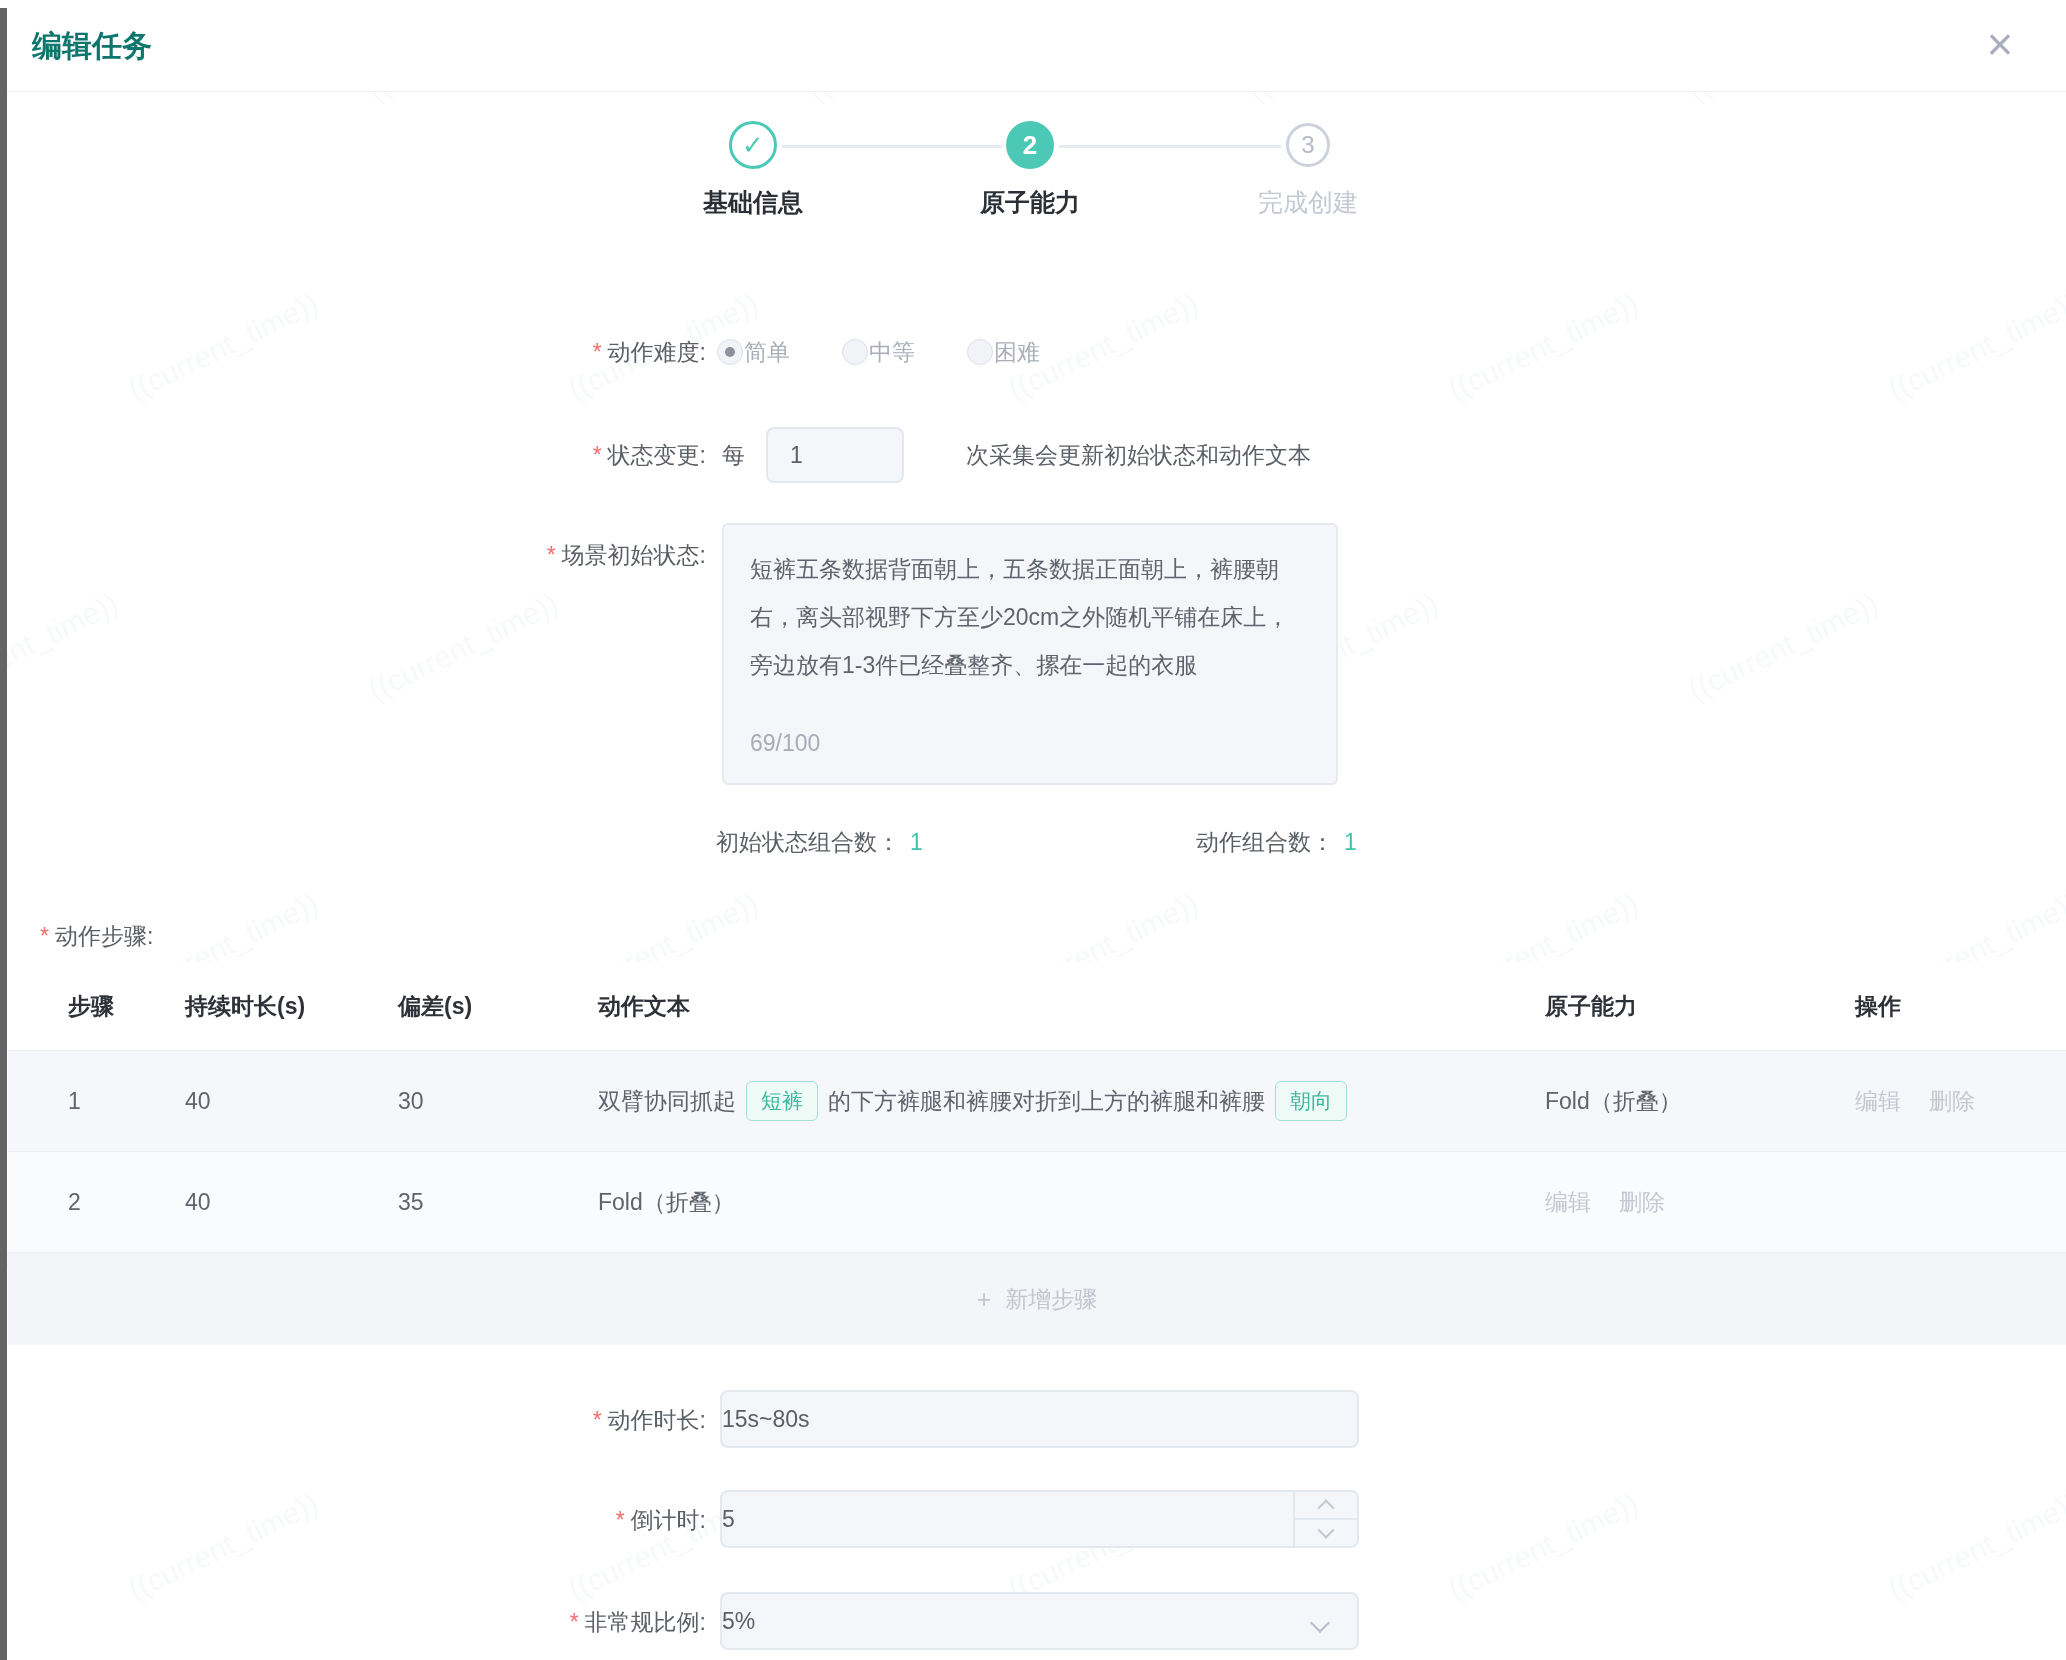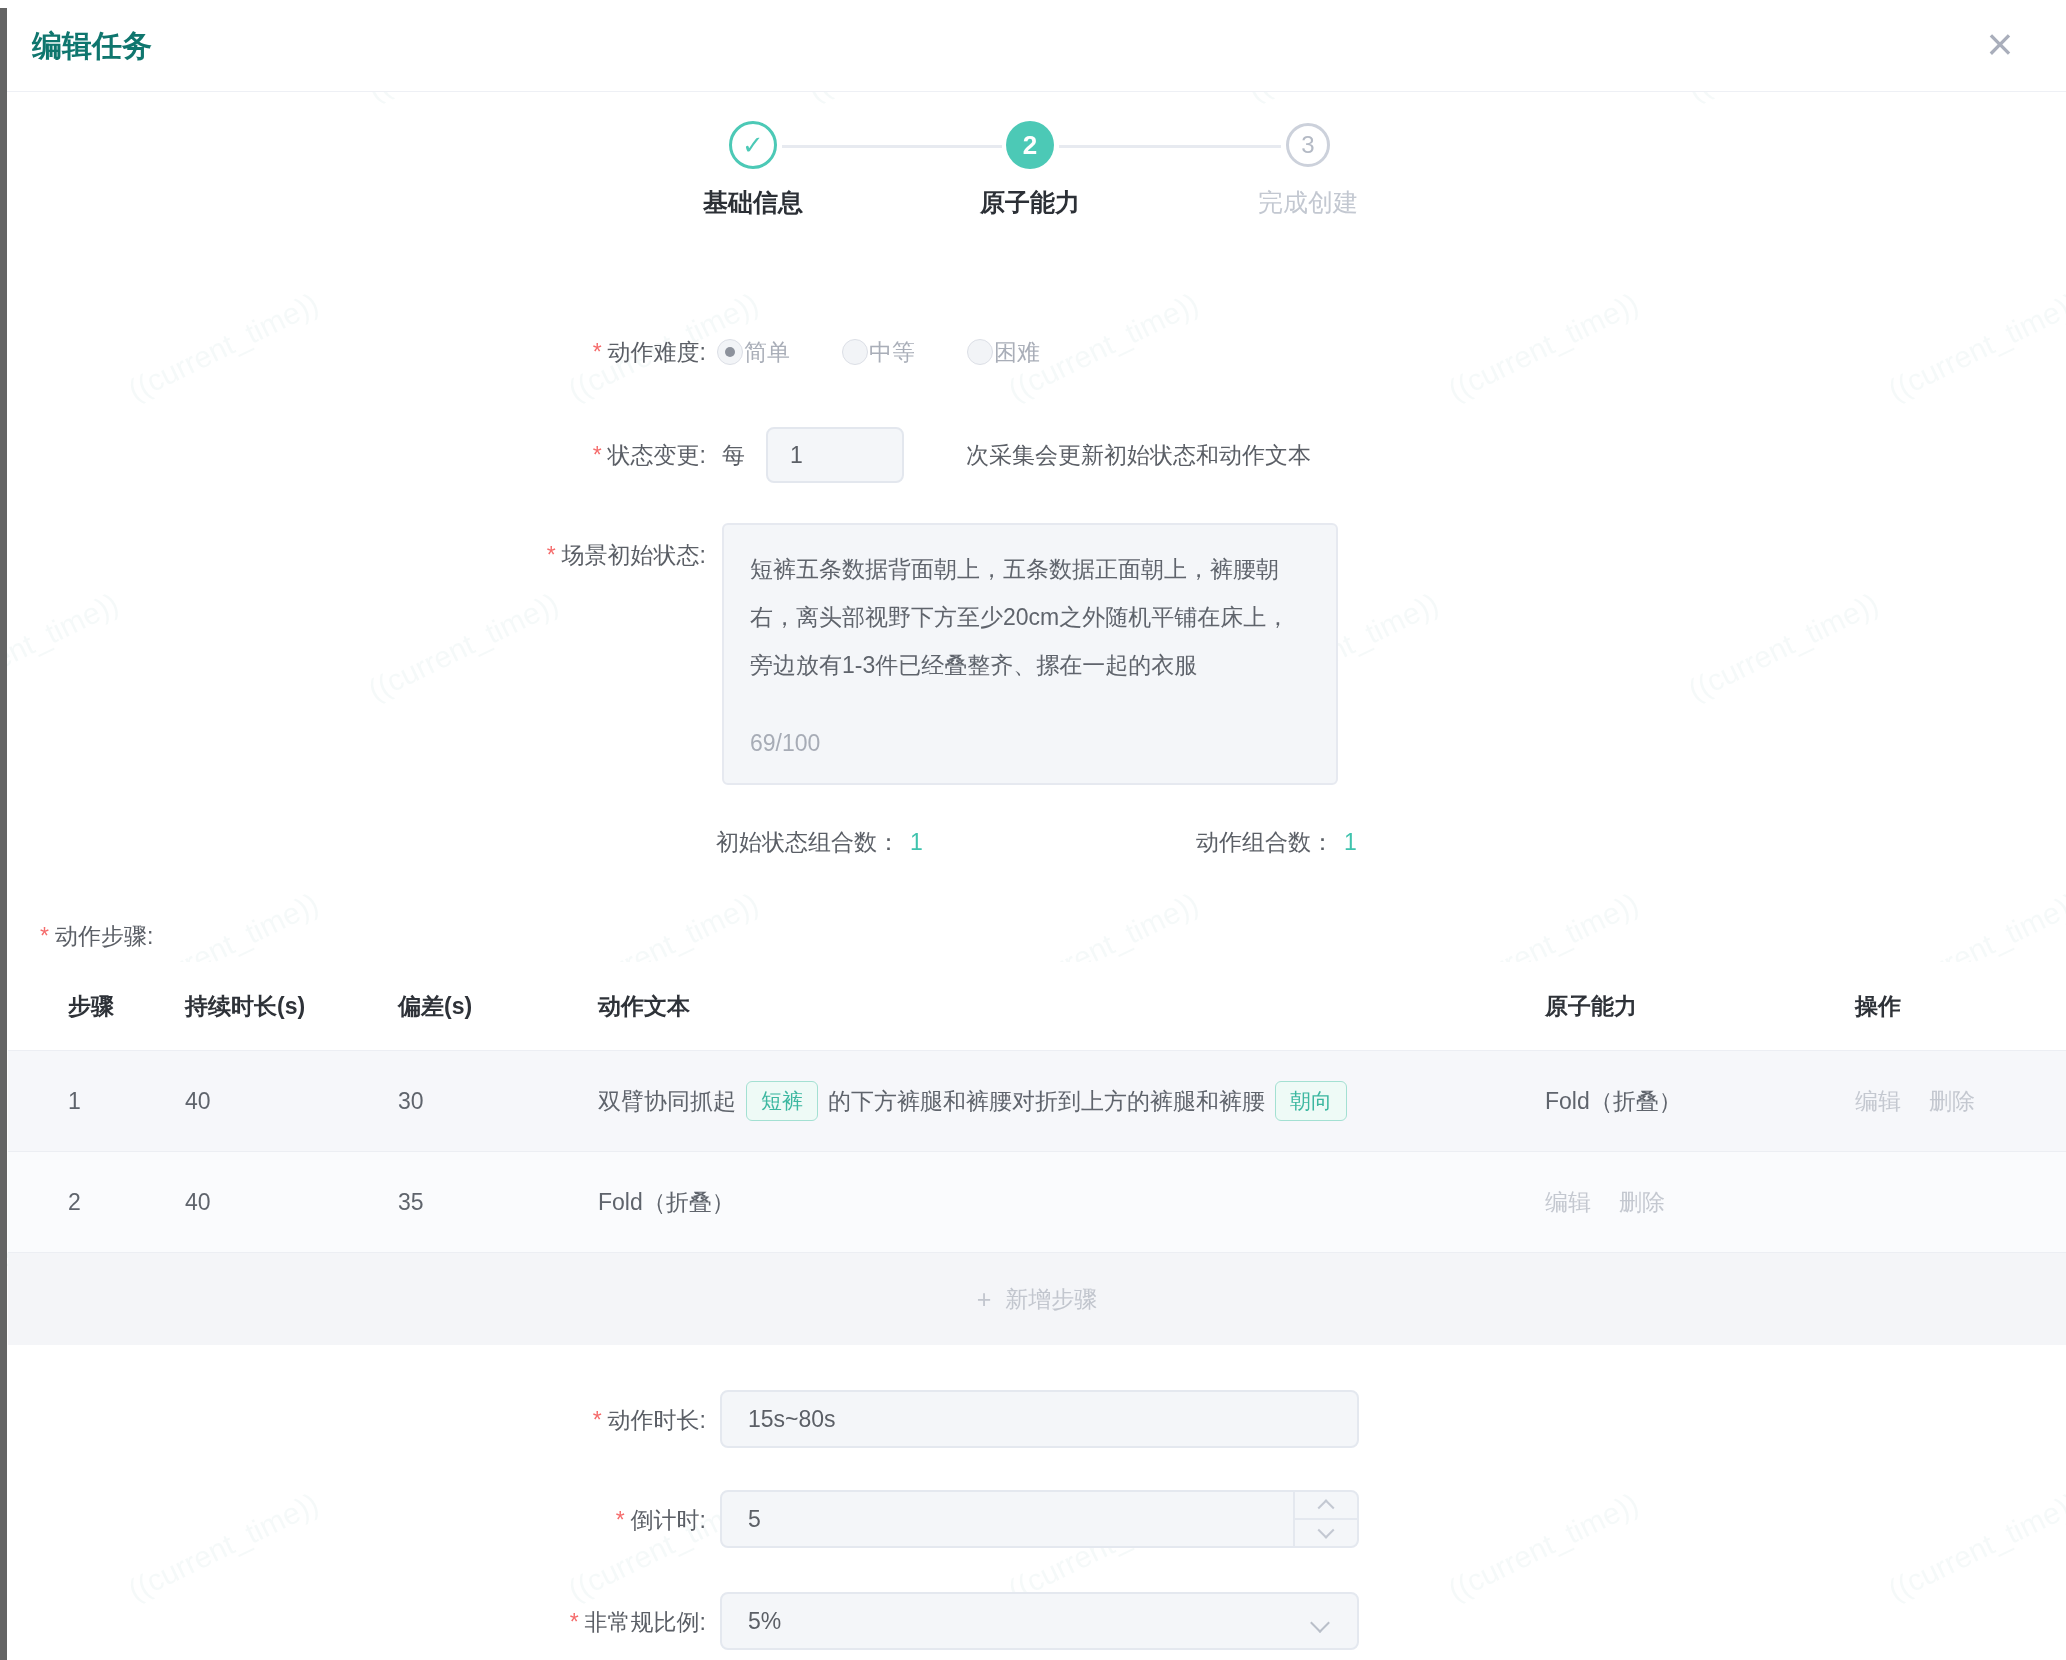--- a/index.html
+++ b/index.html
@@ -79,21 +79,21 @@
   .ops { display:flex; gap:28px; }
   .op-link { color:#c4c8d0; cursor:pointer; }
   .add-row { height:93px; background:#f4f5f8; border-top:1px solid #eceef3; display:flex; align-items:center; justify-content:center; font-size:23px; color:#c2c6ce; cursor:pointer; }
   .add-row .plus { margin-right:14px; font-size:25px; }
 
   
   .row-duration { top:1390px; height:60px; }
   .row-countdown { top:1490px; height:60px; }
   .row-ratio { top:1592px; height:62px; }
   .row-duration .flabel, .row-countdown .flabel, .row-ratio .flabel { line-height:60px; }
-  .big-input { position:absolute; left:720px; top:0; width:639px; height:58px; background:#f4f6f9; border:2px solid #e4e8ef; border-radius:8px; font-size:23px; color:#5b5f66; display:flex; align-items:center; padding-left:26px; }
+  .big-input { position:absolute; left:720px; top:0; width:639px; height:58px; background:#f4f6f9; border:2px solid #e4e8ef; border-radius:8px; font-size:23px; color:#5b5f66; display:flex; align-items:center; }
 
   .spinner { position:absolute; right:0; top:0; bottom:0; width:64px; border-left:2px solid #e4e8ef; display:flex; flex-direction:column; }
   .spin-btn { flex:1; display:flex; align-items:center; justify-content:center; cursor:pointer; }
   .spin-up { border-bottom:2px solid #e4e8ef; }
   .chev { width:12px; height:12px; border-top:2px solid #c3c8d2; border-right:2px solid #c3c8d2; }
   .chev.up { transform:rotate(-45deg) translate(-2px,2px); }
   .chev.down { transform:rotate(135deg) translate(-2px,2px); }
 
   .select-chev { position:absolute; right:30px; top:22px; width:14px; height:14px; border-top:2px solid #b9bfc9; border-right:2px solid #b9bfc9; transform:rotate(135deg); }
 </style>

